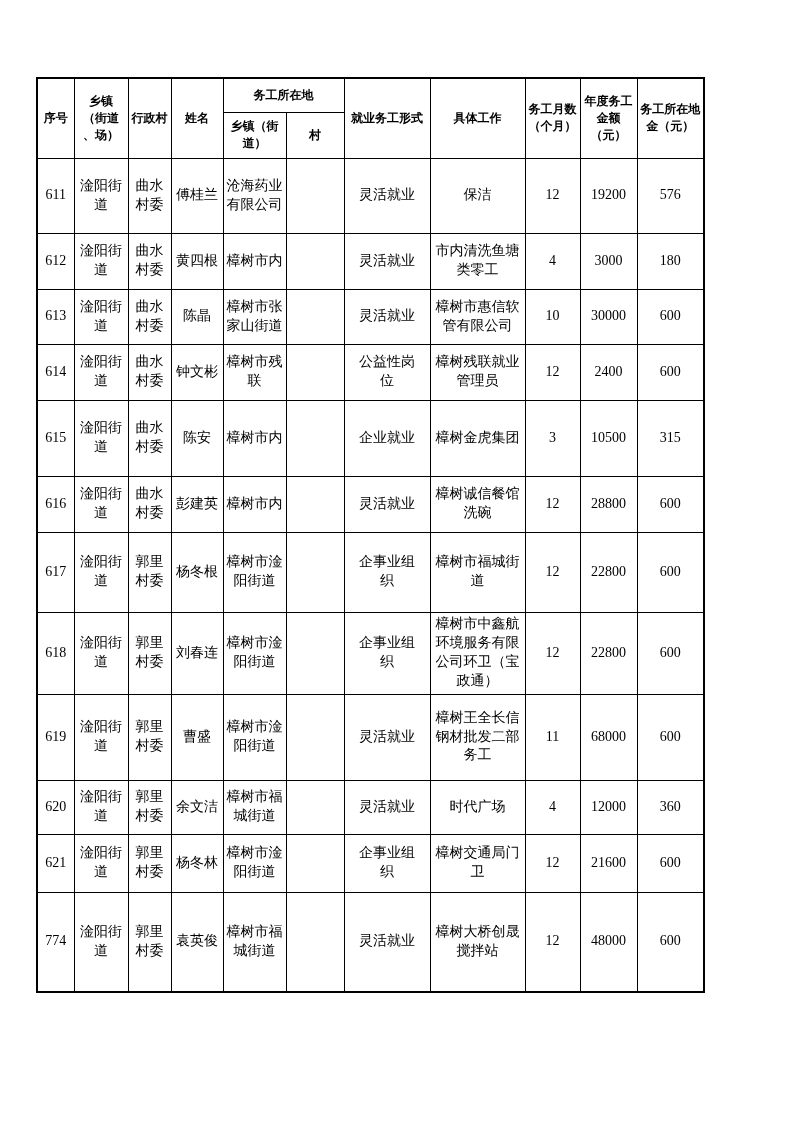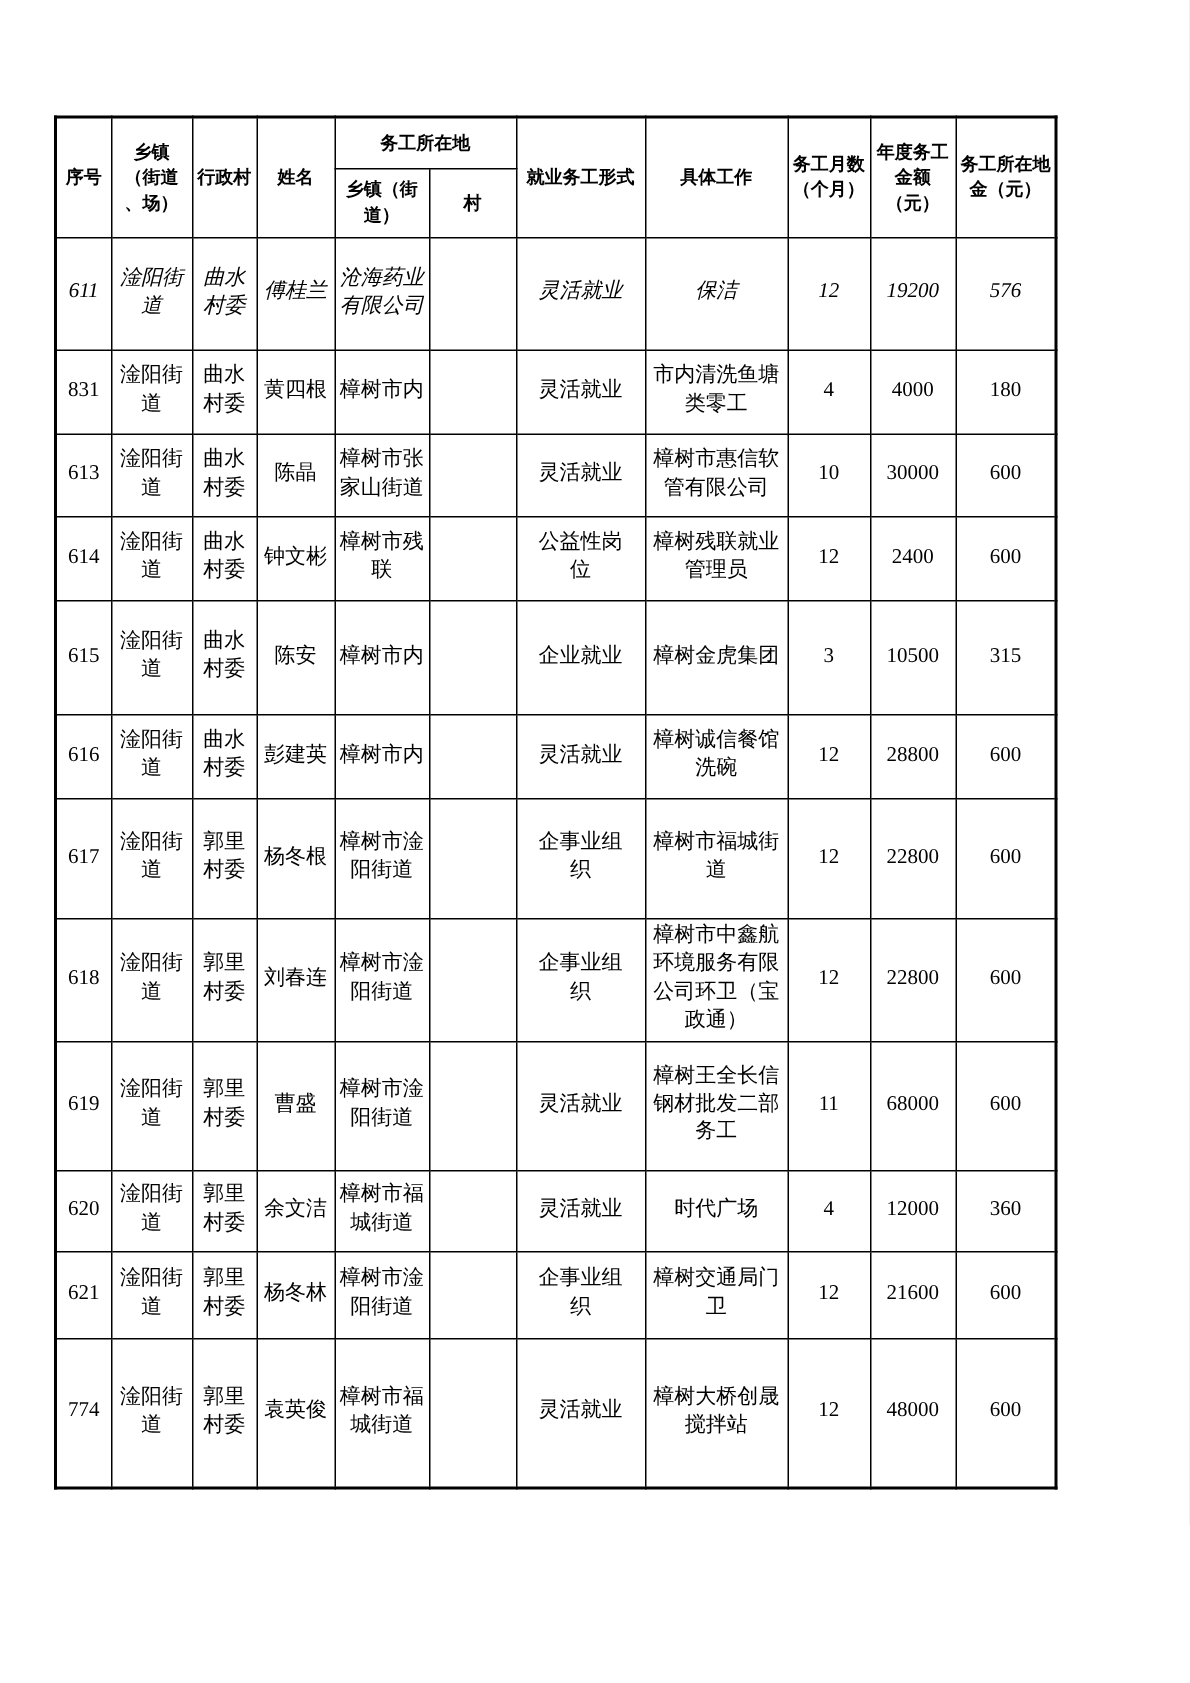--- a/index.html
+++ b/index.html
@@ -37,21 +37,21 @@
     white-space: pre-line;
   }
   tbody td {
     font-size: 14px;
     line-height: 1.35;
     word-break: break-all;
   }
   thead tr:nth-child(1) { height: 34px; }
   thead tr:nth-child(2) { height: 46px; }
   tbody td:nth-child(7) { padding: 2px 12px; }
-  tbody tr:nth-child(1)  { height: 75px; font-style: italic; }
+  tbody tr:nth-child(1)  { height: 75px; }
   tbody tr:nth-child(2)  { height: 56px; }
   tbody tr:nth-child(3)  { height: 55px; }
   tbody tr:nth-child(4)  { height: 56px; padding-left: 15px; }
   tbody tr:nth-child(5)  { height: 76px; padding-left: 36px; }
   tbody tr:nth-child(6)  { height: 56px; }
   tbody tr:nth-child(7)  { height: 80px; }
   tbody tr:nth-child(8)  { height: 82px; }
   tbody tr:nth-child(9)  { height: 86px; }
   tbody tr:nth-child(10) { height: 54px; }
   tbody tr:nth-child(11) { height: 58px; }
@@ -108,30 +108,30 @@
           <td>傅桂兰</td>
           <td>沧海药业有限公司</td>
           <td></td>
           <td>灵活就业</td>
           <td>保洁</td>
           <td>12</td>
           <td>19200</td>
           <td>576</td>
         </tr>
         <tr>
-          <td>831</td>
+          <td>612</td>
           <td>淦阳街道</td>
           <td>曲水村委</td>
           <td>黄四根</td>
           <td>樟树市内</td>
           <td></td>
           <td>灵活就业</td>
           <td>市内清洗鱼塘类零工</td>
           <td>4</td>
-          <td>4000</td>
+          <td>3000</td>
           <td>180</td>
         </tr>
         <tr>
           <td>613</td>
           <td>淦阳街道</td>
           <td>曲水村委</td>
           <td>陈晶</td>
           <td>樟树市张家山街道</td>
           <td></td>
           <td>灵活就业</td>

